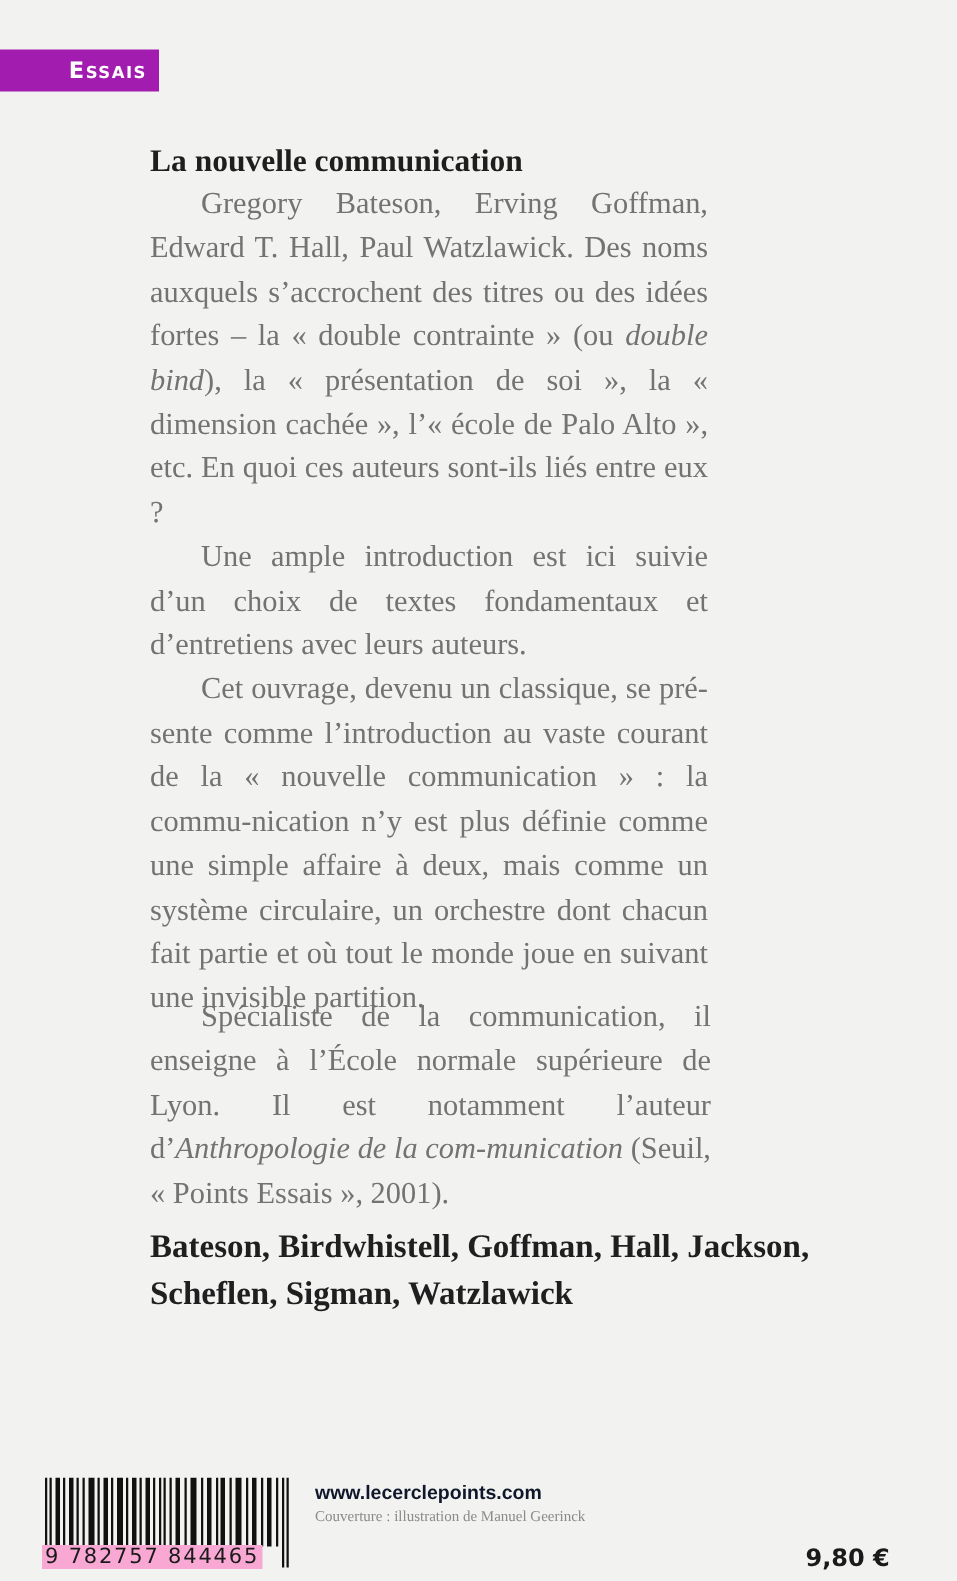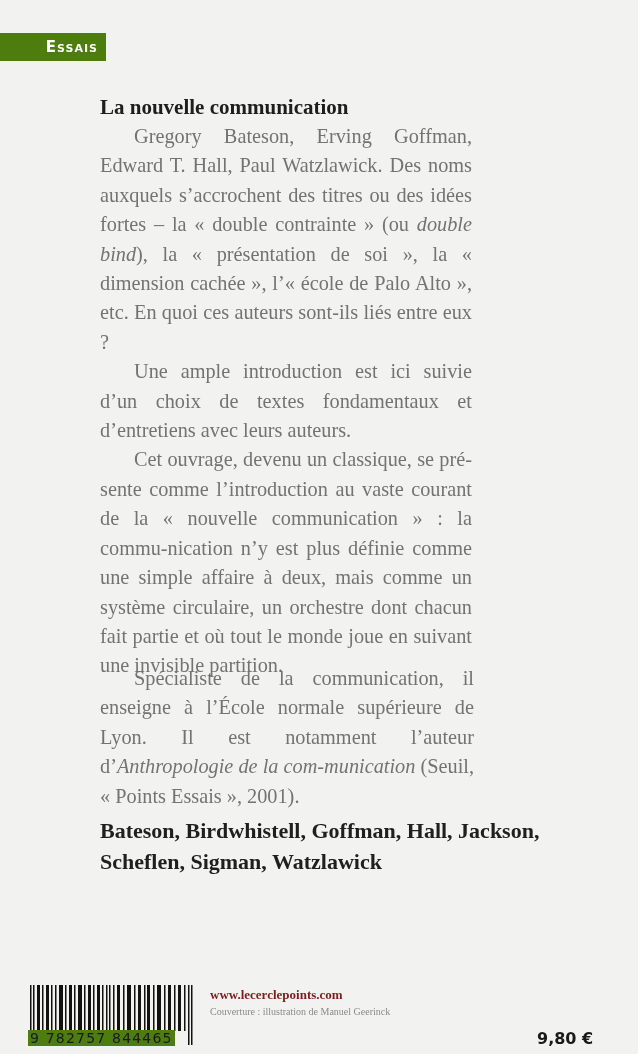--- a/index.html
+++ b/index.html
@@ -6,21 +6,21 @@
     body {
       width: 638px; height: 1054px; overflow: hidden;
       background: #f2f2f0;
       position: relative;
       font-family: "Liberation Serif", "DejaVu Serif", serif;
       color: #4a4a4a;
     }
     .series-tag {
       position: absolute; left: 0; top: 33px;
       width: 106px; height: 28px;
-      background: #4d7c0f;
+      background: #a21caf;
       color: #ffffff;
       font-family: "DejaVu Sans", "Liberation Sans", sans-serif;
       font-weight: bold; font-size: 15px; letter-spacing: 1px;
       display: flex; align-items: center; justify-content: flex-end;
       padding-right: 8px; box-sizing: border-box;
       font-variant: small-caps;
     }
     .content { position: absolute; left: 100px; top: 92px; width: 372px; }
     .content-wide { position: absolute; left: 100px; width: 374px; }
     h2 {
@@ -31,40 +31,40 @@
       margin: 0; font-size: 20.3px; line-height: 29.4px;
       text-align: justify; color: #737373;
       text-indent: 34px; hyphens: manual;
     }
     .authors {
       position: absolute; left: 100px; top: 815px; width: 470px;
       font-weight: bold; font-size: 22px; line-height: 31px; color: #1f1f1f;
     }
     .footer-url {
       position: absolute; left: 210px; top: 987px;
-      font-family: Liberation Serif, serif;
-      font-weight: bold; font-size: 13px; color: #7f1d1d;
+      font-family: Liberation Sans, sans-serif;
+      font-weight: bold; font-size: 13px; color: #0f172a;
     }
     .footer-lines {
       position: absolute; left: 210px; top: 1004px;
       font-size: 10px; line-height: 15.5px; color: #8a8a8a;
     }
     .price {
       position: absolute; left: 537px; top: 1029px;
       font-family: "DejaVu Sans", "Liberation Sans", sans-serif;
       font-weight: bold; font-size: 16px; color: #1a1a1a;
     }
     .barcode {
       position: absolute; left: 28px; top: 985px; width: 172px; height: 62px;
     }
     .barcode-digits {
       position: absolute; left: 28px; top: 1030px;
       font-family: "DejaVu Sans", "Liberation Sans", sans-serif;
       font-size: 14px; color: #1a1a1a; letter-spacing: 1.2px;
-      background: #4d7c0f; padding: 0 2px;
+      background: #f9a8d4; padding: 0 2px;
     }
     i { font-style: italic; }
   </style>
 </head>
 <body>
 
 <div class="series-tag">Essais</div>
 
 <div class="content">
   <h2>La nouvelle communication</h2>

